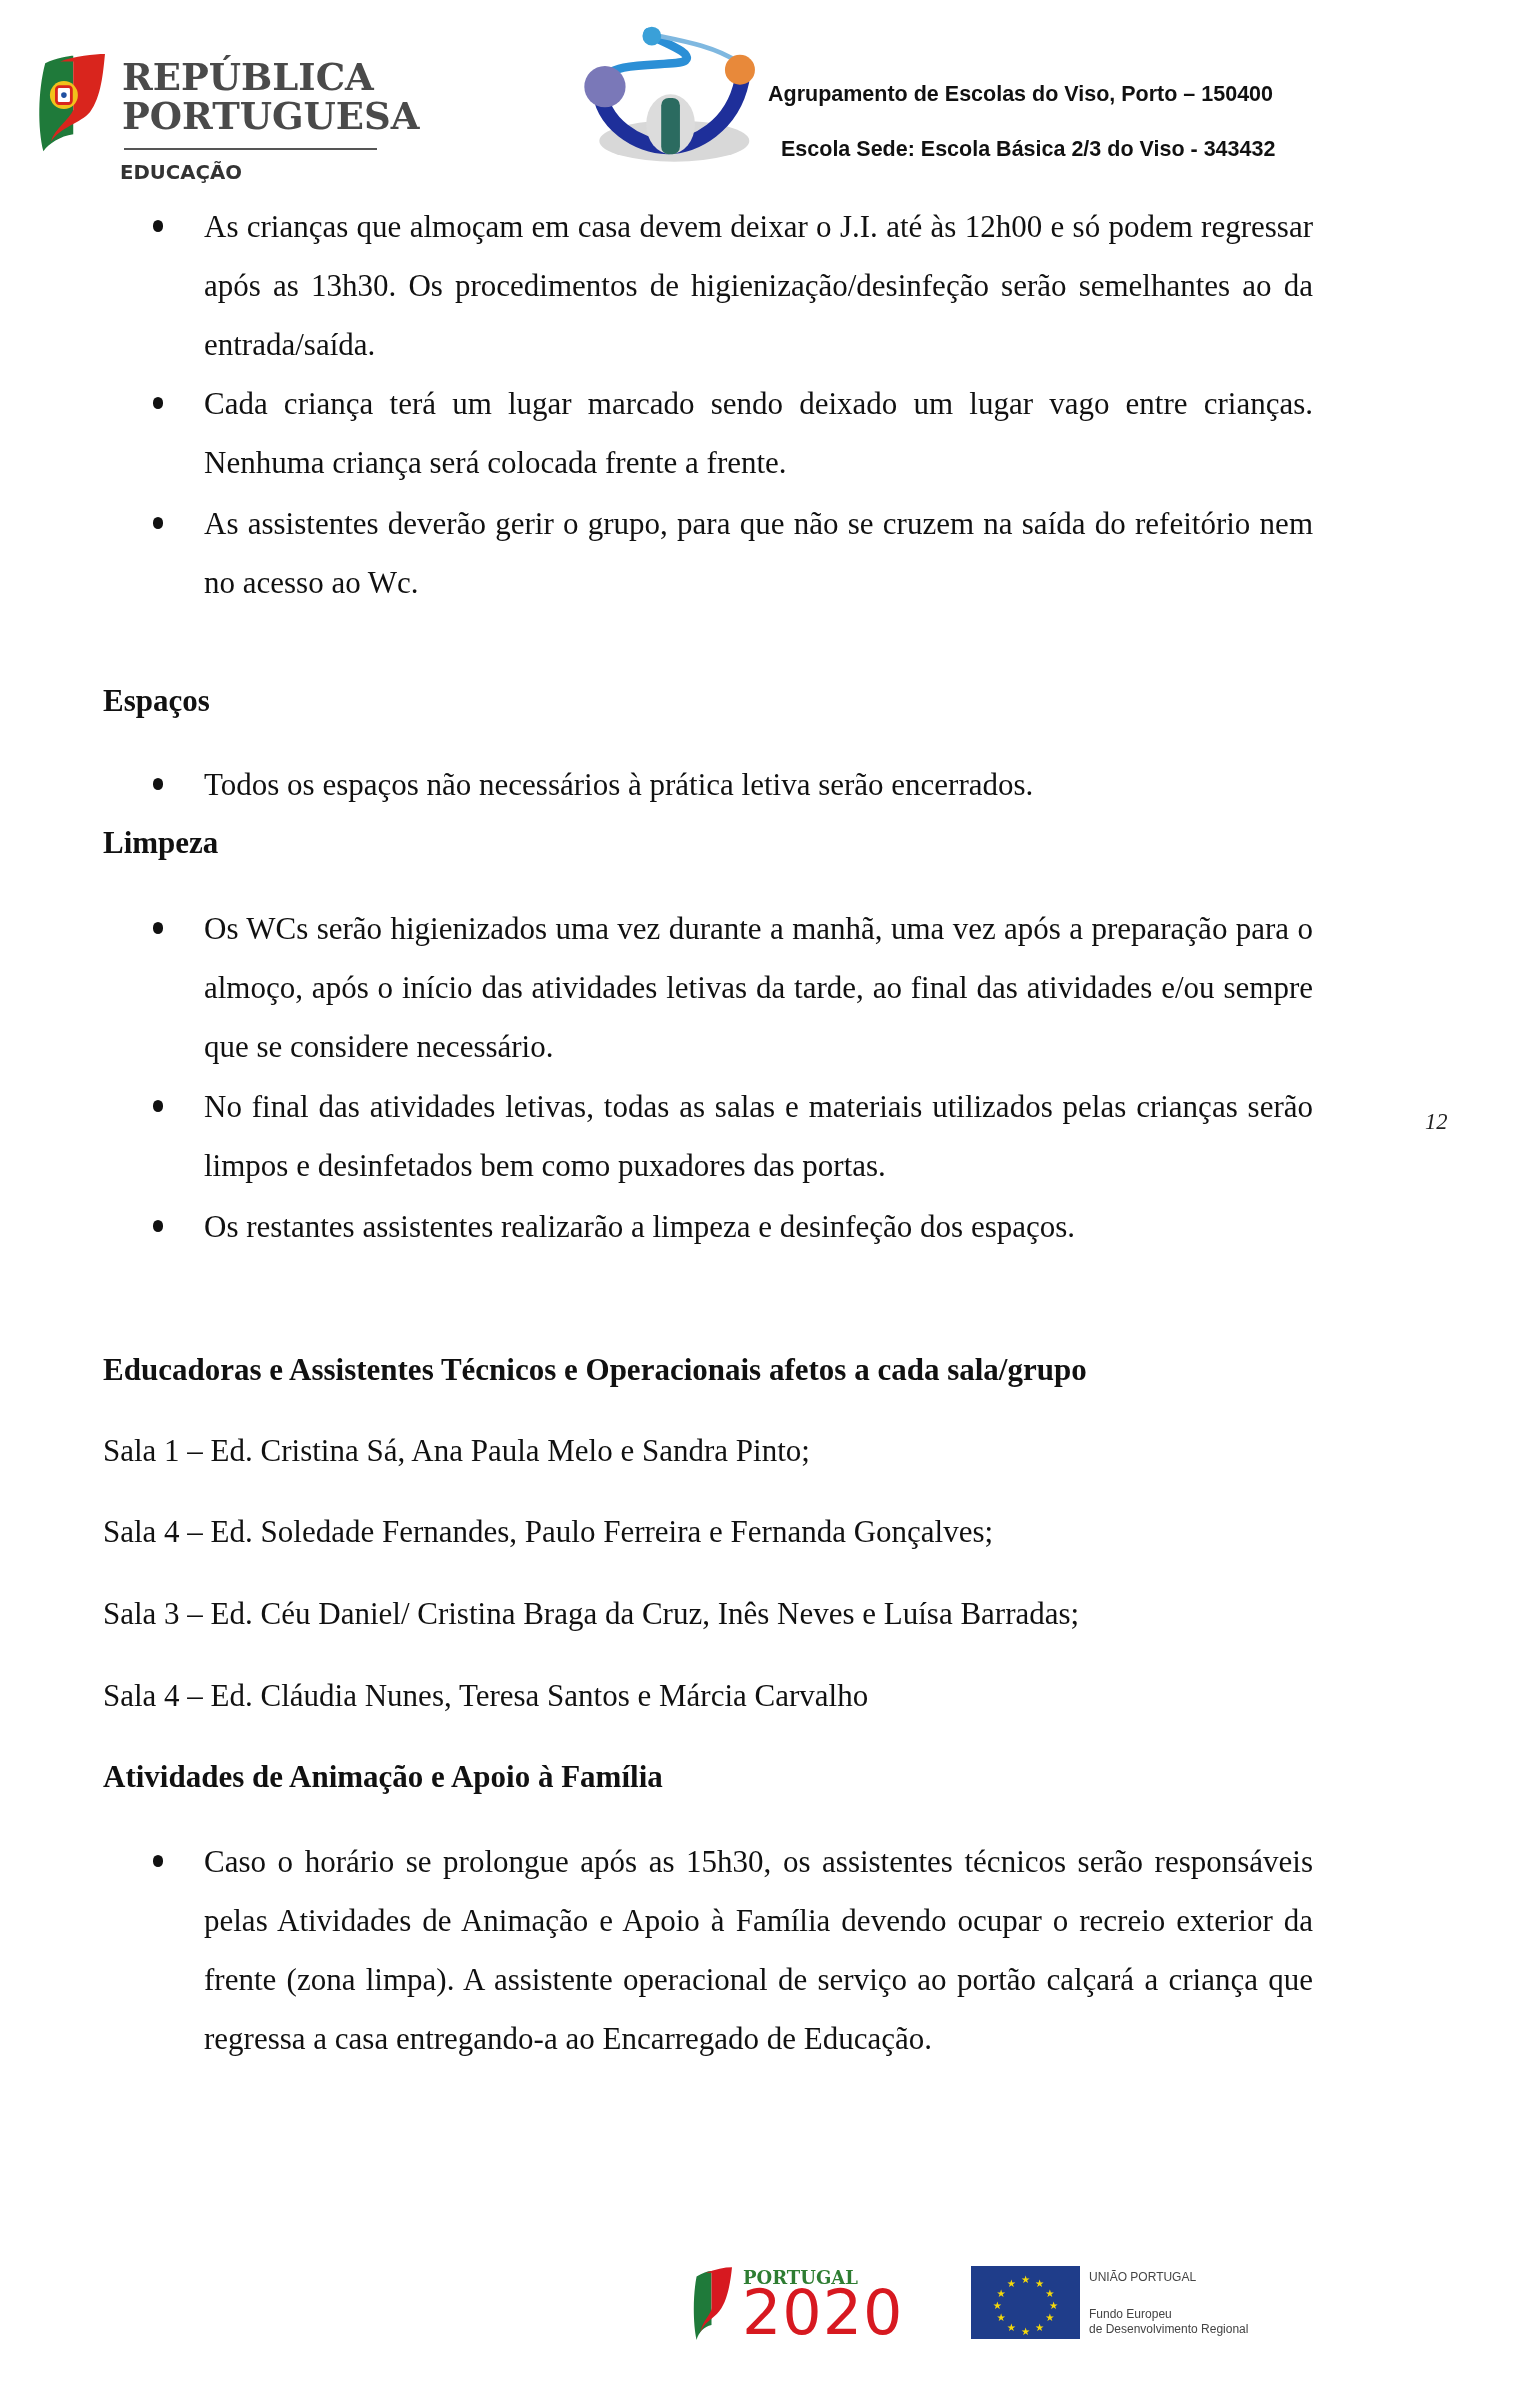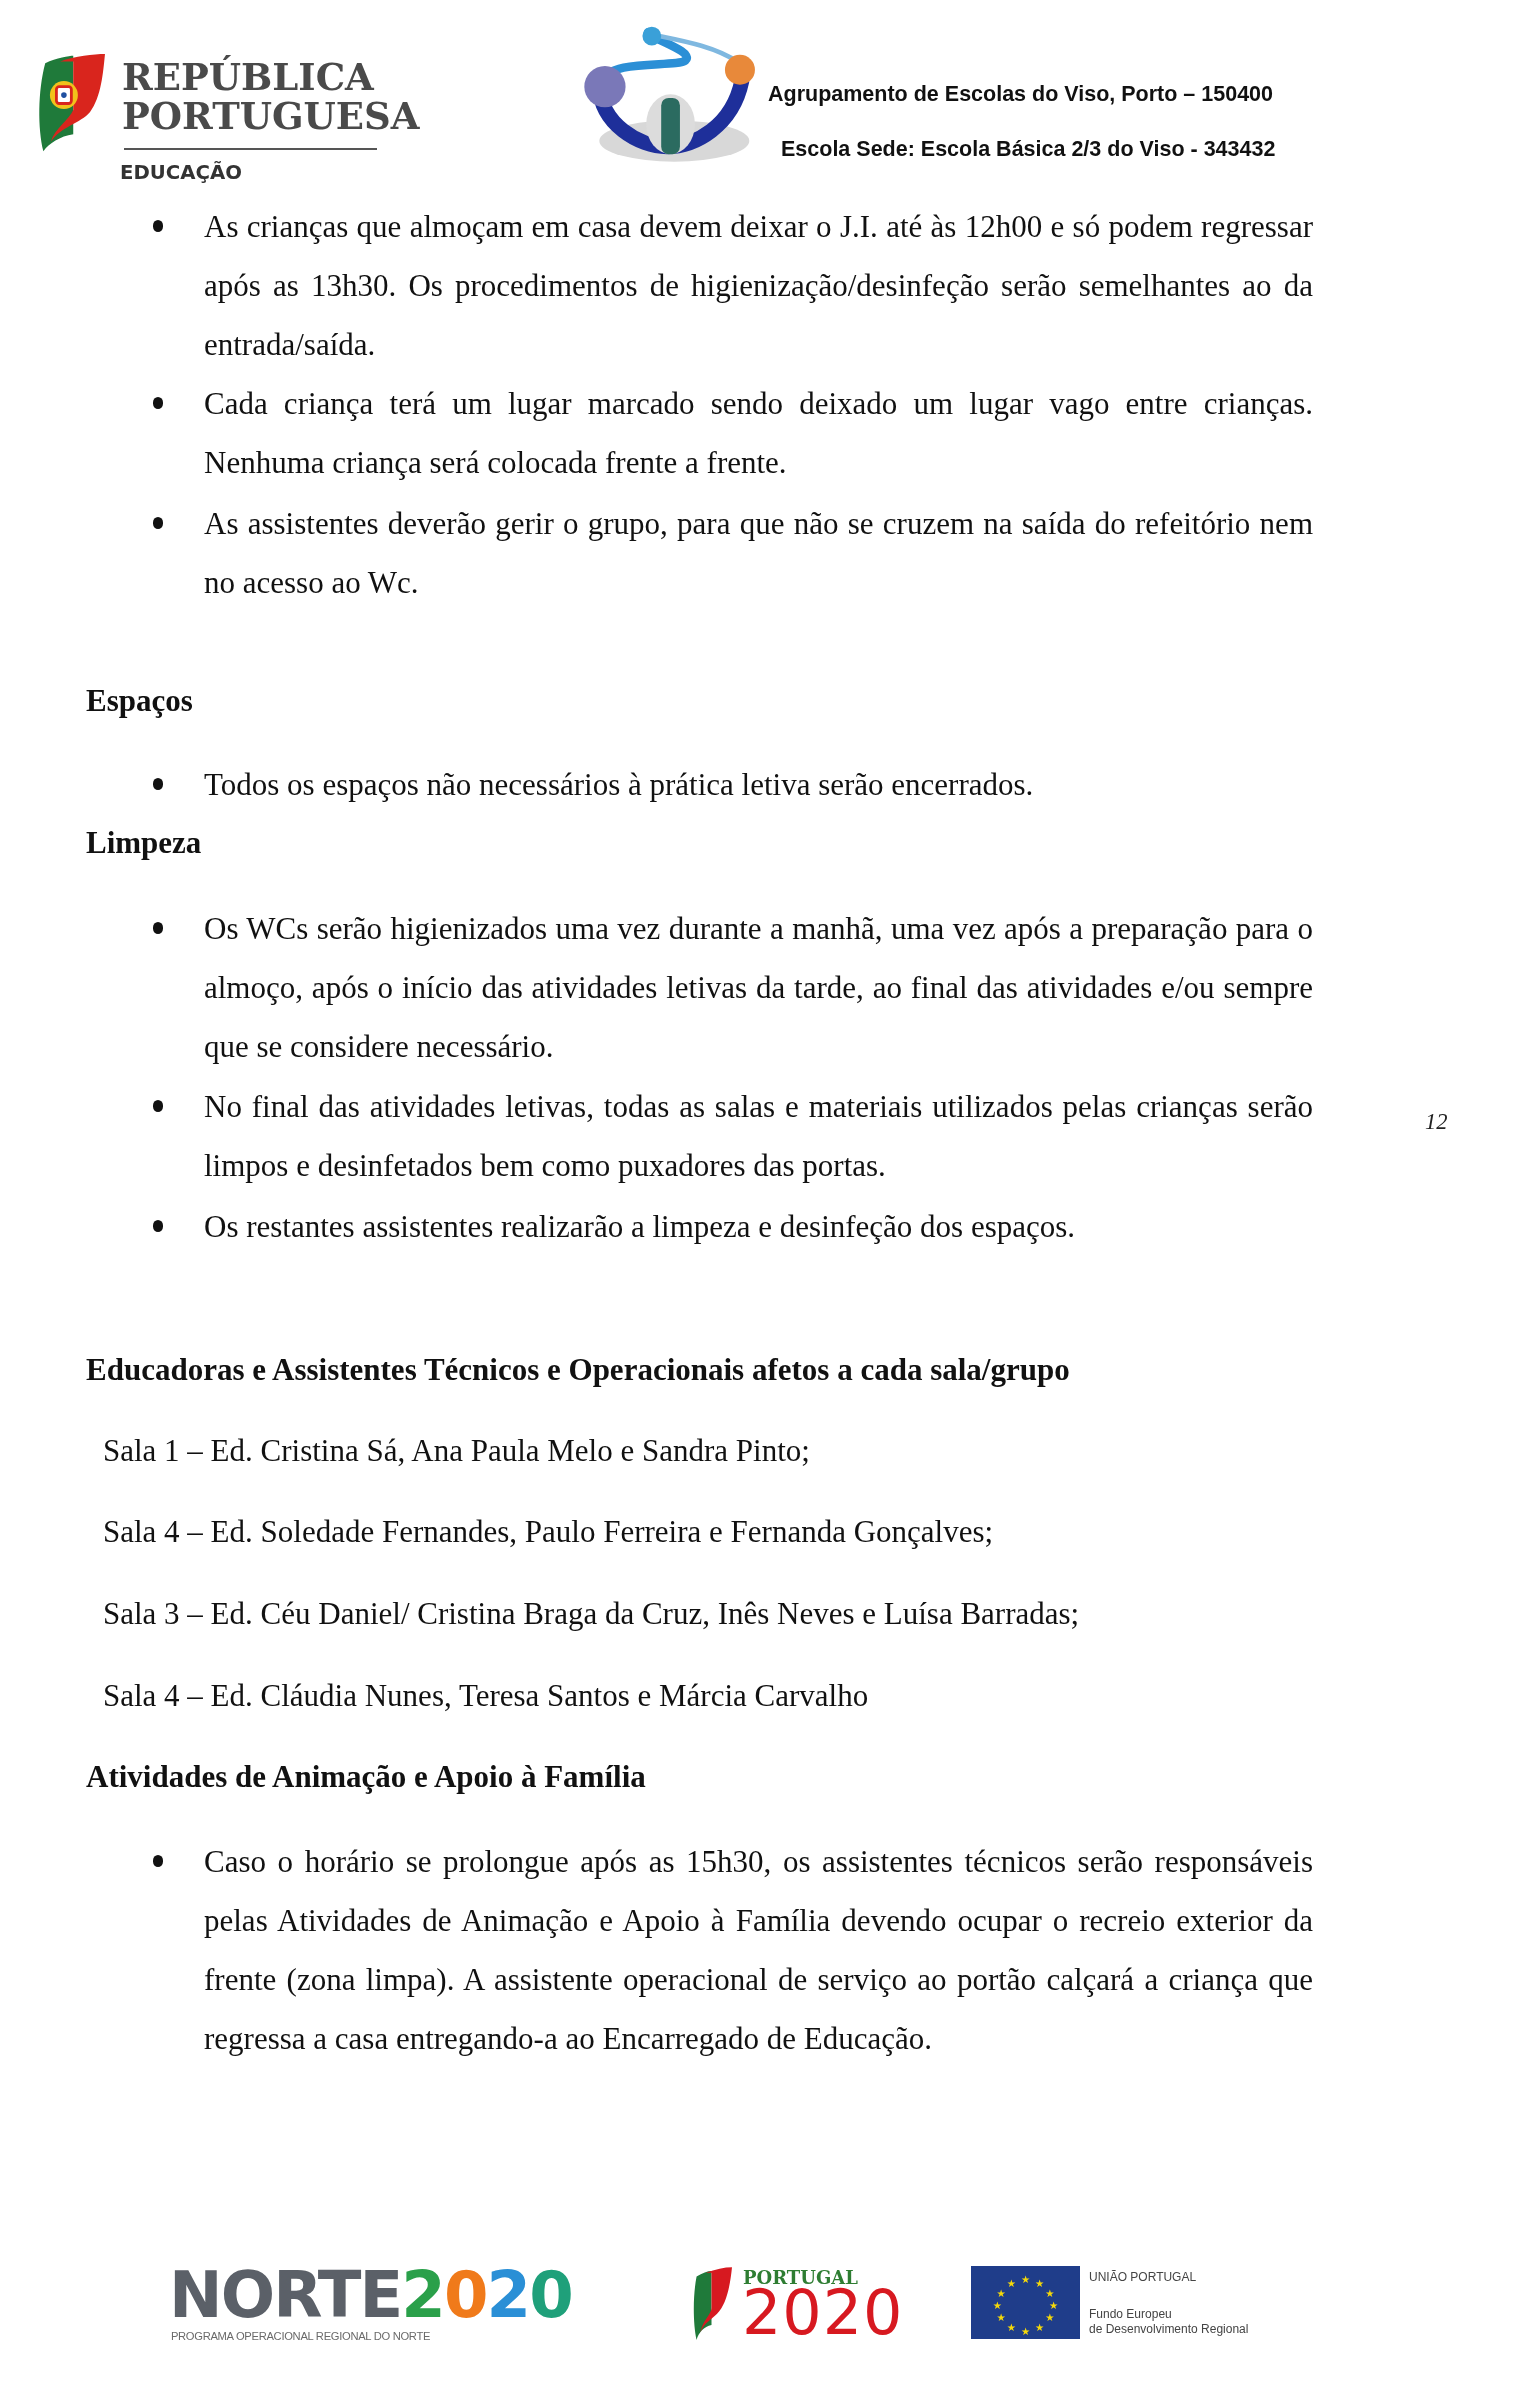--- a/index.html
+++ b/index.html
@@ -34,21 +34,21 @@
   .bullet-item { position: absolute; left: 0; width: 1524px; }
   .bullet-dot {
     position: absolute; left: 153px; width: 10.3px; height: 11.2px; border-radius: 50%;
     background: #111;
   }
   .para {
     position: absolute; left: 204px; width: 1109px;
     font-size: 31px; line-height: 59px; text-align: justify;
   }
   .heading {
-    position: absolute; left: 86px; font-weight: bold; font-size: 31px; line-height: 37px; white-space: nowrap;
+    position: absolute; left: 103px; font-weight: bold; font-size: 31px; line-height: 37px; white-space: nowrap;
   }
   .plain-line {
     position: absolute; left: 103px; font-size: 31px; line-height: 37px; white-space: nowrap;
   }
   .page-number {
     position: absolute; left: 1425px; top: 1109px; font-style: italic; font-size: 22.5px; color: #222;
   }
 
   
   .footer-logos { position: absolute; left: 0; top: 2230px; width: 1524px; height: 141px; }
@@ -144,26 +144,20 @@
   <div class="plain-line" style="top:1677px;">Sala 4 – Ed. Cláudia Nunes, Teresa Santos e Márcia Carvalho</div>
 
   <div class="heading" style="top:1758px;">Atividades de Animação e Apoio à Família</div>
   <div class="bullet-item" style="top:1832px;">
     <span class="bullet-dot" style="top:23.4px;"></span>
     <div class="para" style="top:0;">Caso o horário se prolongue após as 15h30, os assistentes técnicos serão responsáveis pelas Atividades de Animação e Apoio à Família devendo ocupar o recreio exterior da frente (zona limpa). A assistente operacional de serviço ao portão calçará a criança que regressa a casa entregando-a ao Encarregado de Educação.</div>
   </div>
 </div>
 
 <div class="footer-logos">
-  <div class="norte-logo">
-    <div class="norte-word">
-      <span class="nrt">NORTE</span><span style="color:#2aa04a">2</span><span style="color:#f07a1a">0</span><span style="color:#2a8fd6">2</span><span style="color:#1fa07a">0</span>
-    </div>
-    <div class="norte-sub">PROGRAMA OPERACIONAL REGIONAL DO NORTE</div>
-  </div>
 
   <div class="pt2020-logo">
     <svg class="pt2020-flag" viewBox="0 0 44 80">
       <path d="M6 10 C 12 6, 18 4, 22 4 L 22 62 C 14 64, 8 70, 6 78 C 2 60, 2 30, 6 10 Z" fill="#1f7a3a"></path>
       <path d="M16 6 C 26 2, 36 0, 44 0 C 42 20, 38 40, 28 50 C 22 56, 14 60, 10 70 C 12 58, 22 50, 22 44 L 22 6 Z" fill="#d71920"></path>
     </svg>
     <div class="pt2020-top">PORTUGAL</div>
     <div class="pt2020-num">2020</div>
   </div>
 

